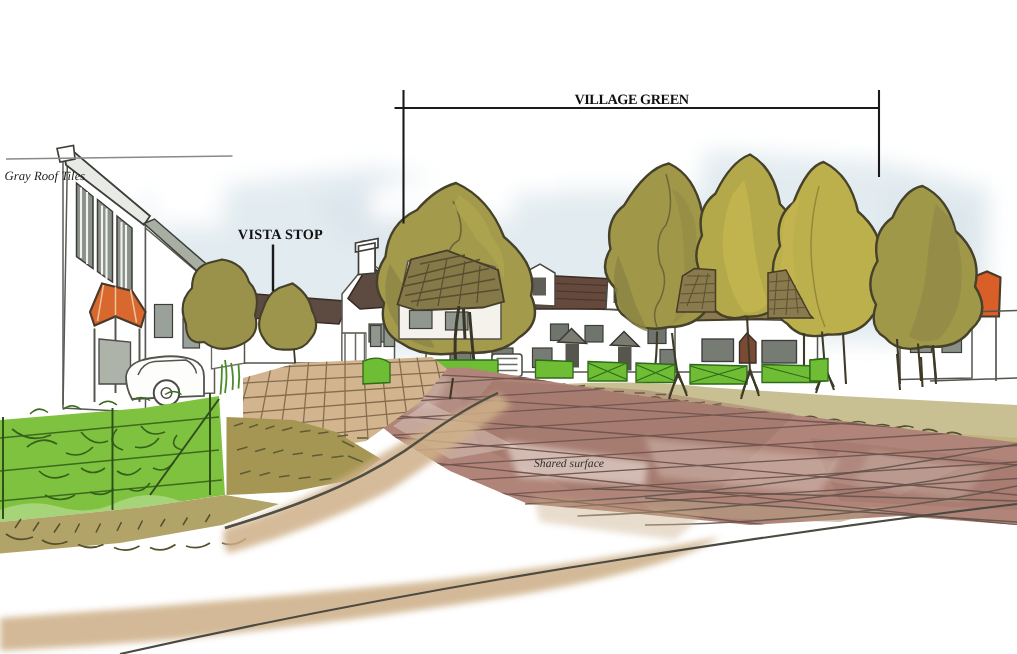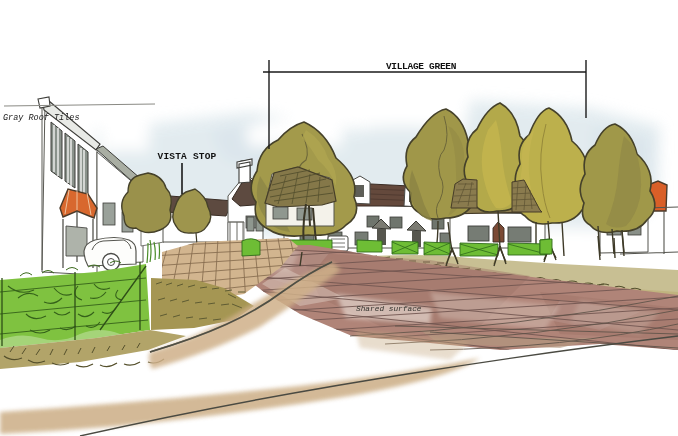--- a/index.html
+++ b/index.html
@@ -1,17 +1,17 @@
 <!DOCTYPE html>
 <html><head>
 <meta charset="utf-8">
 <style>
   html,body{margin:0;padding:0;background:#ffffff;}
   #stage{position:relative;width:678px;height:436px;overflow:hidden;background:#ffffff;
-         font-family:Liberation Mono, monospace;}
+         font-family:Liberation Serif, serif;}
   svg{position:absolute;top:0;left:0;}
 </style>
 </head>
 <body>
 <div id="stage">
 <svg width="678" height="436" viewBox="0 0 678 436">
 <defs>
   <filter id="soft" x="-30%" y="-30%" width="160%" height="160%">
     <feGaussianBlur stdDeviation="7"></feGaussianBlur>
   </filter>

